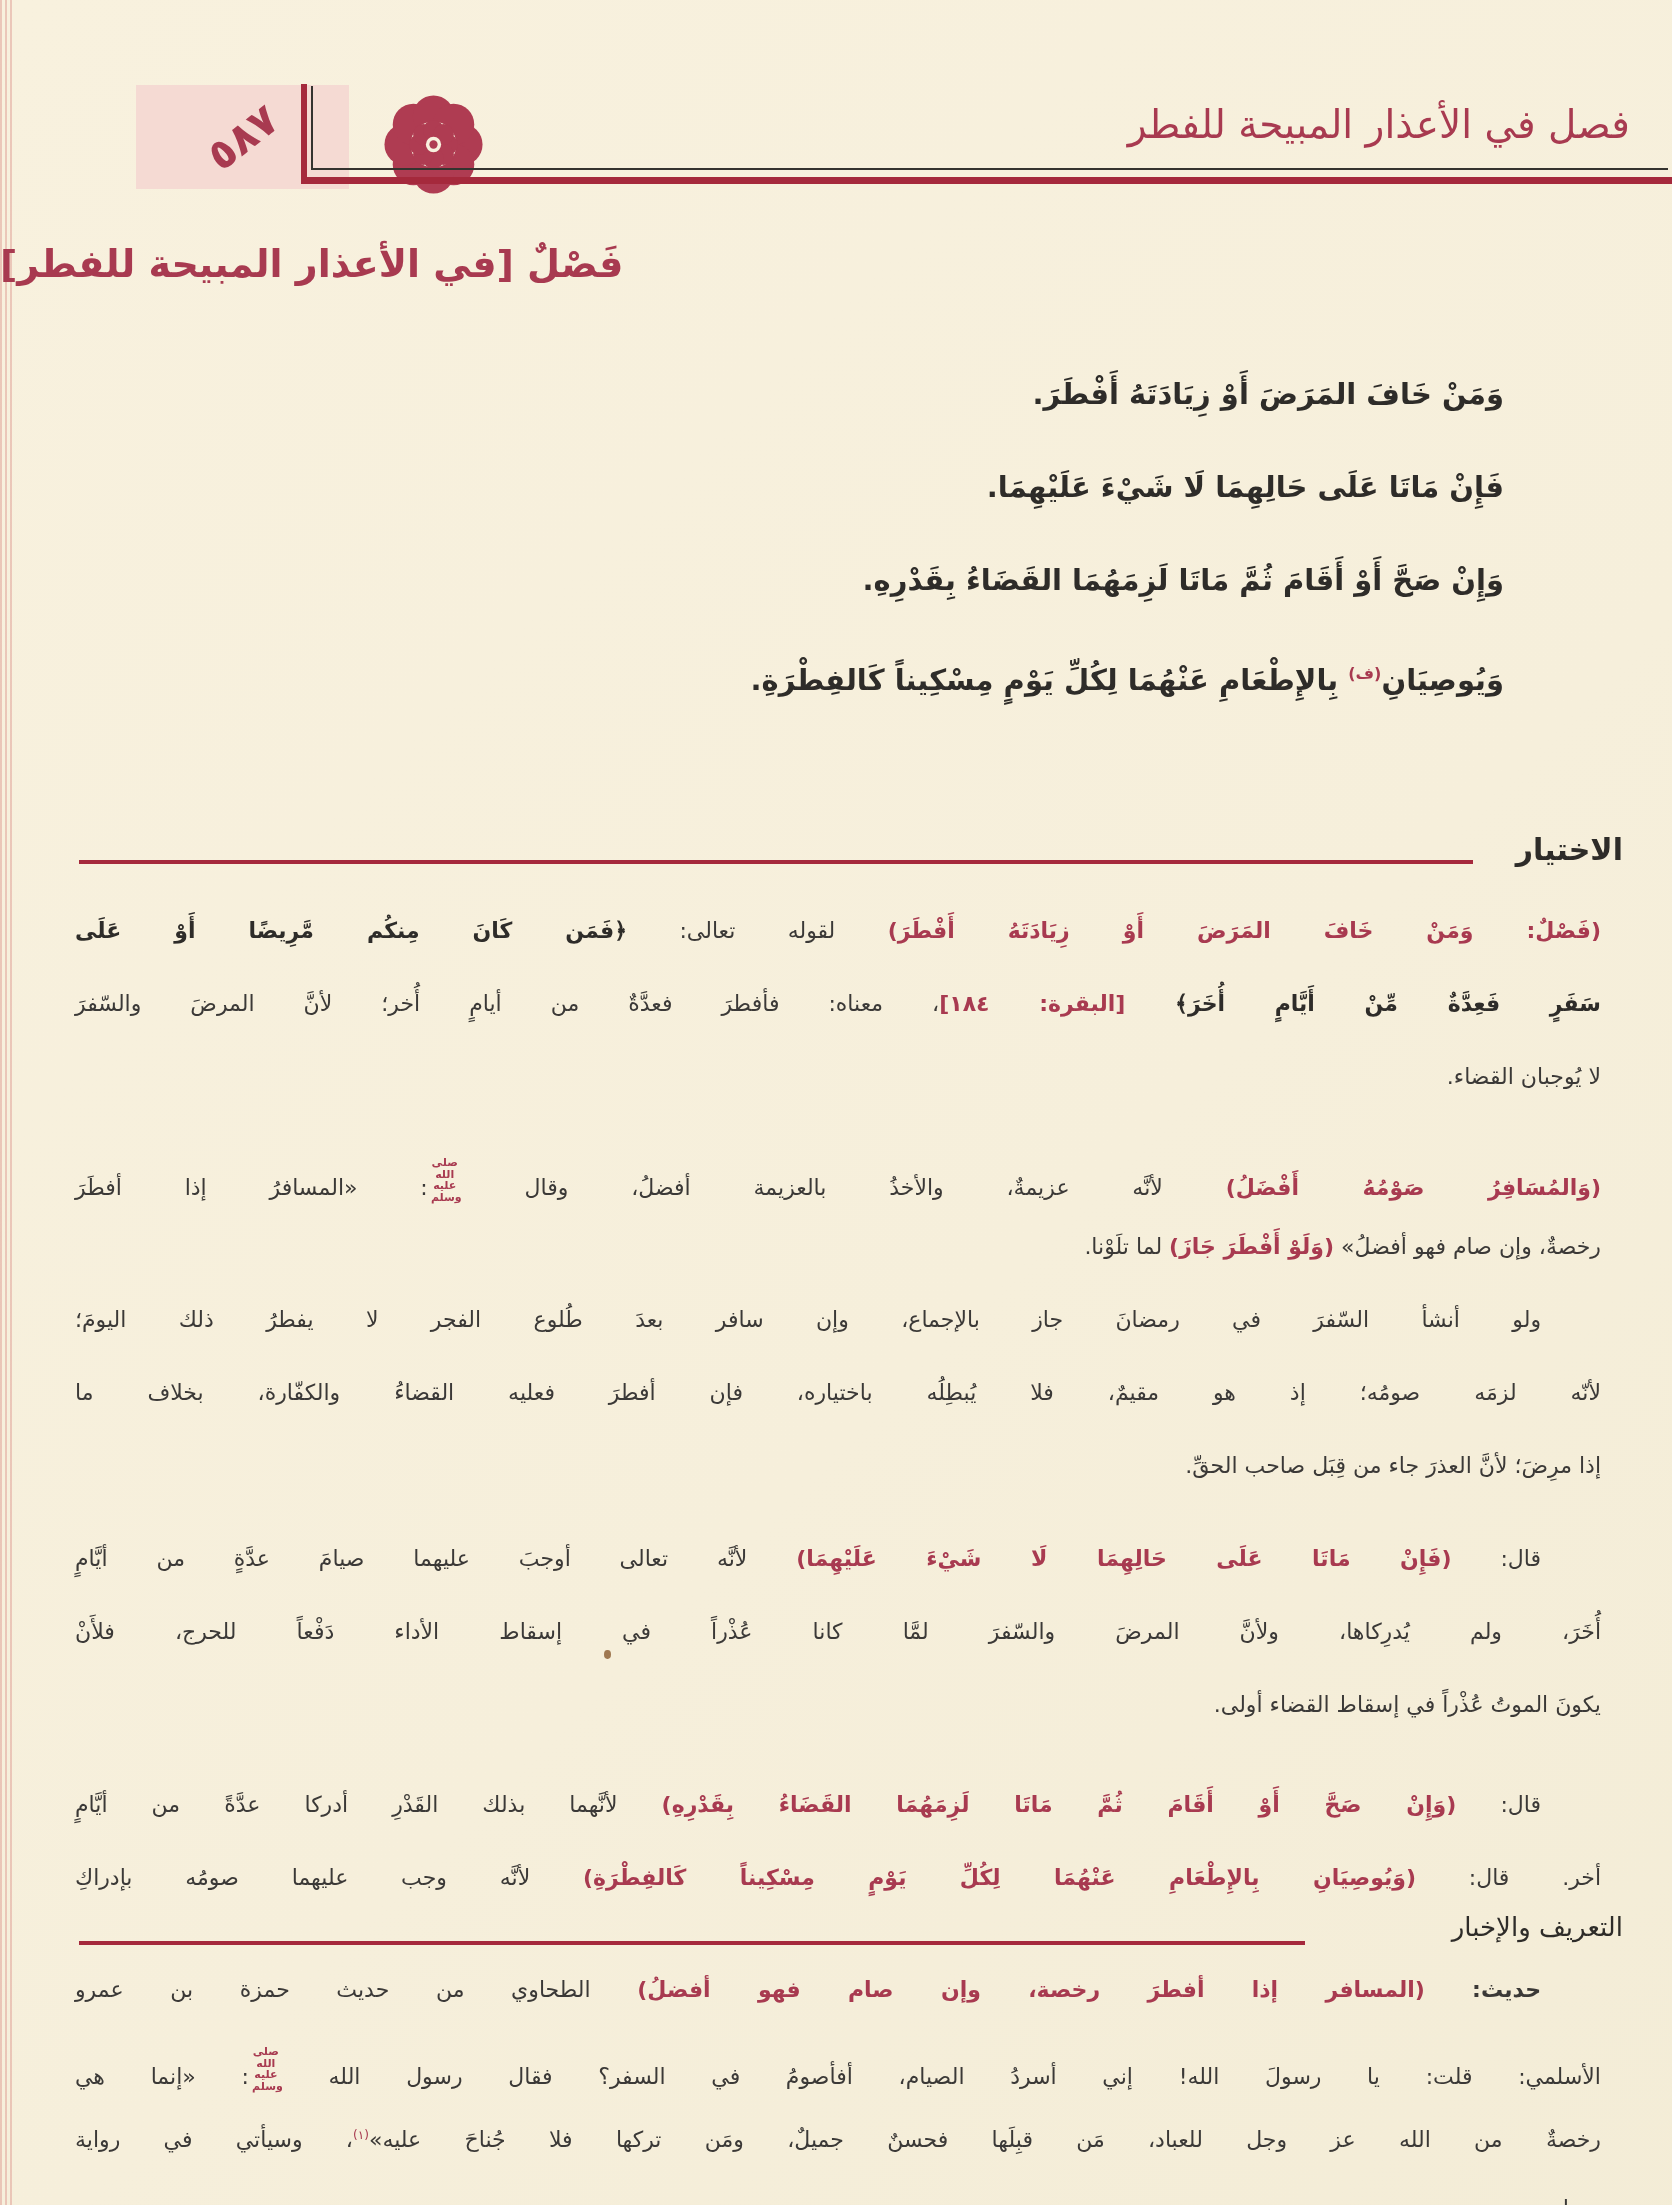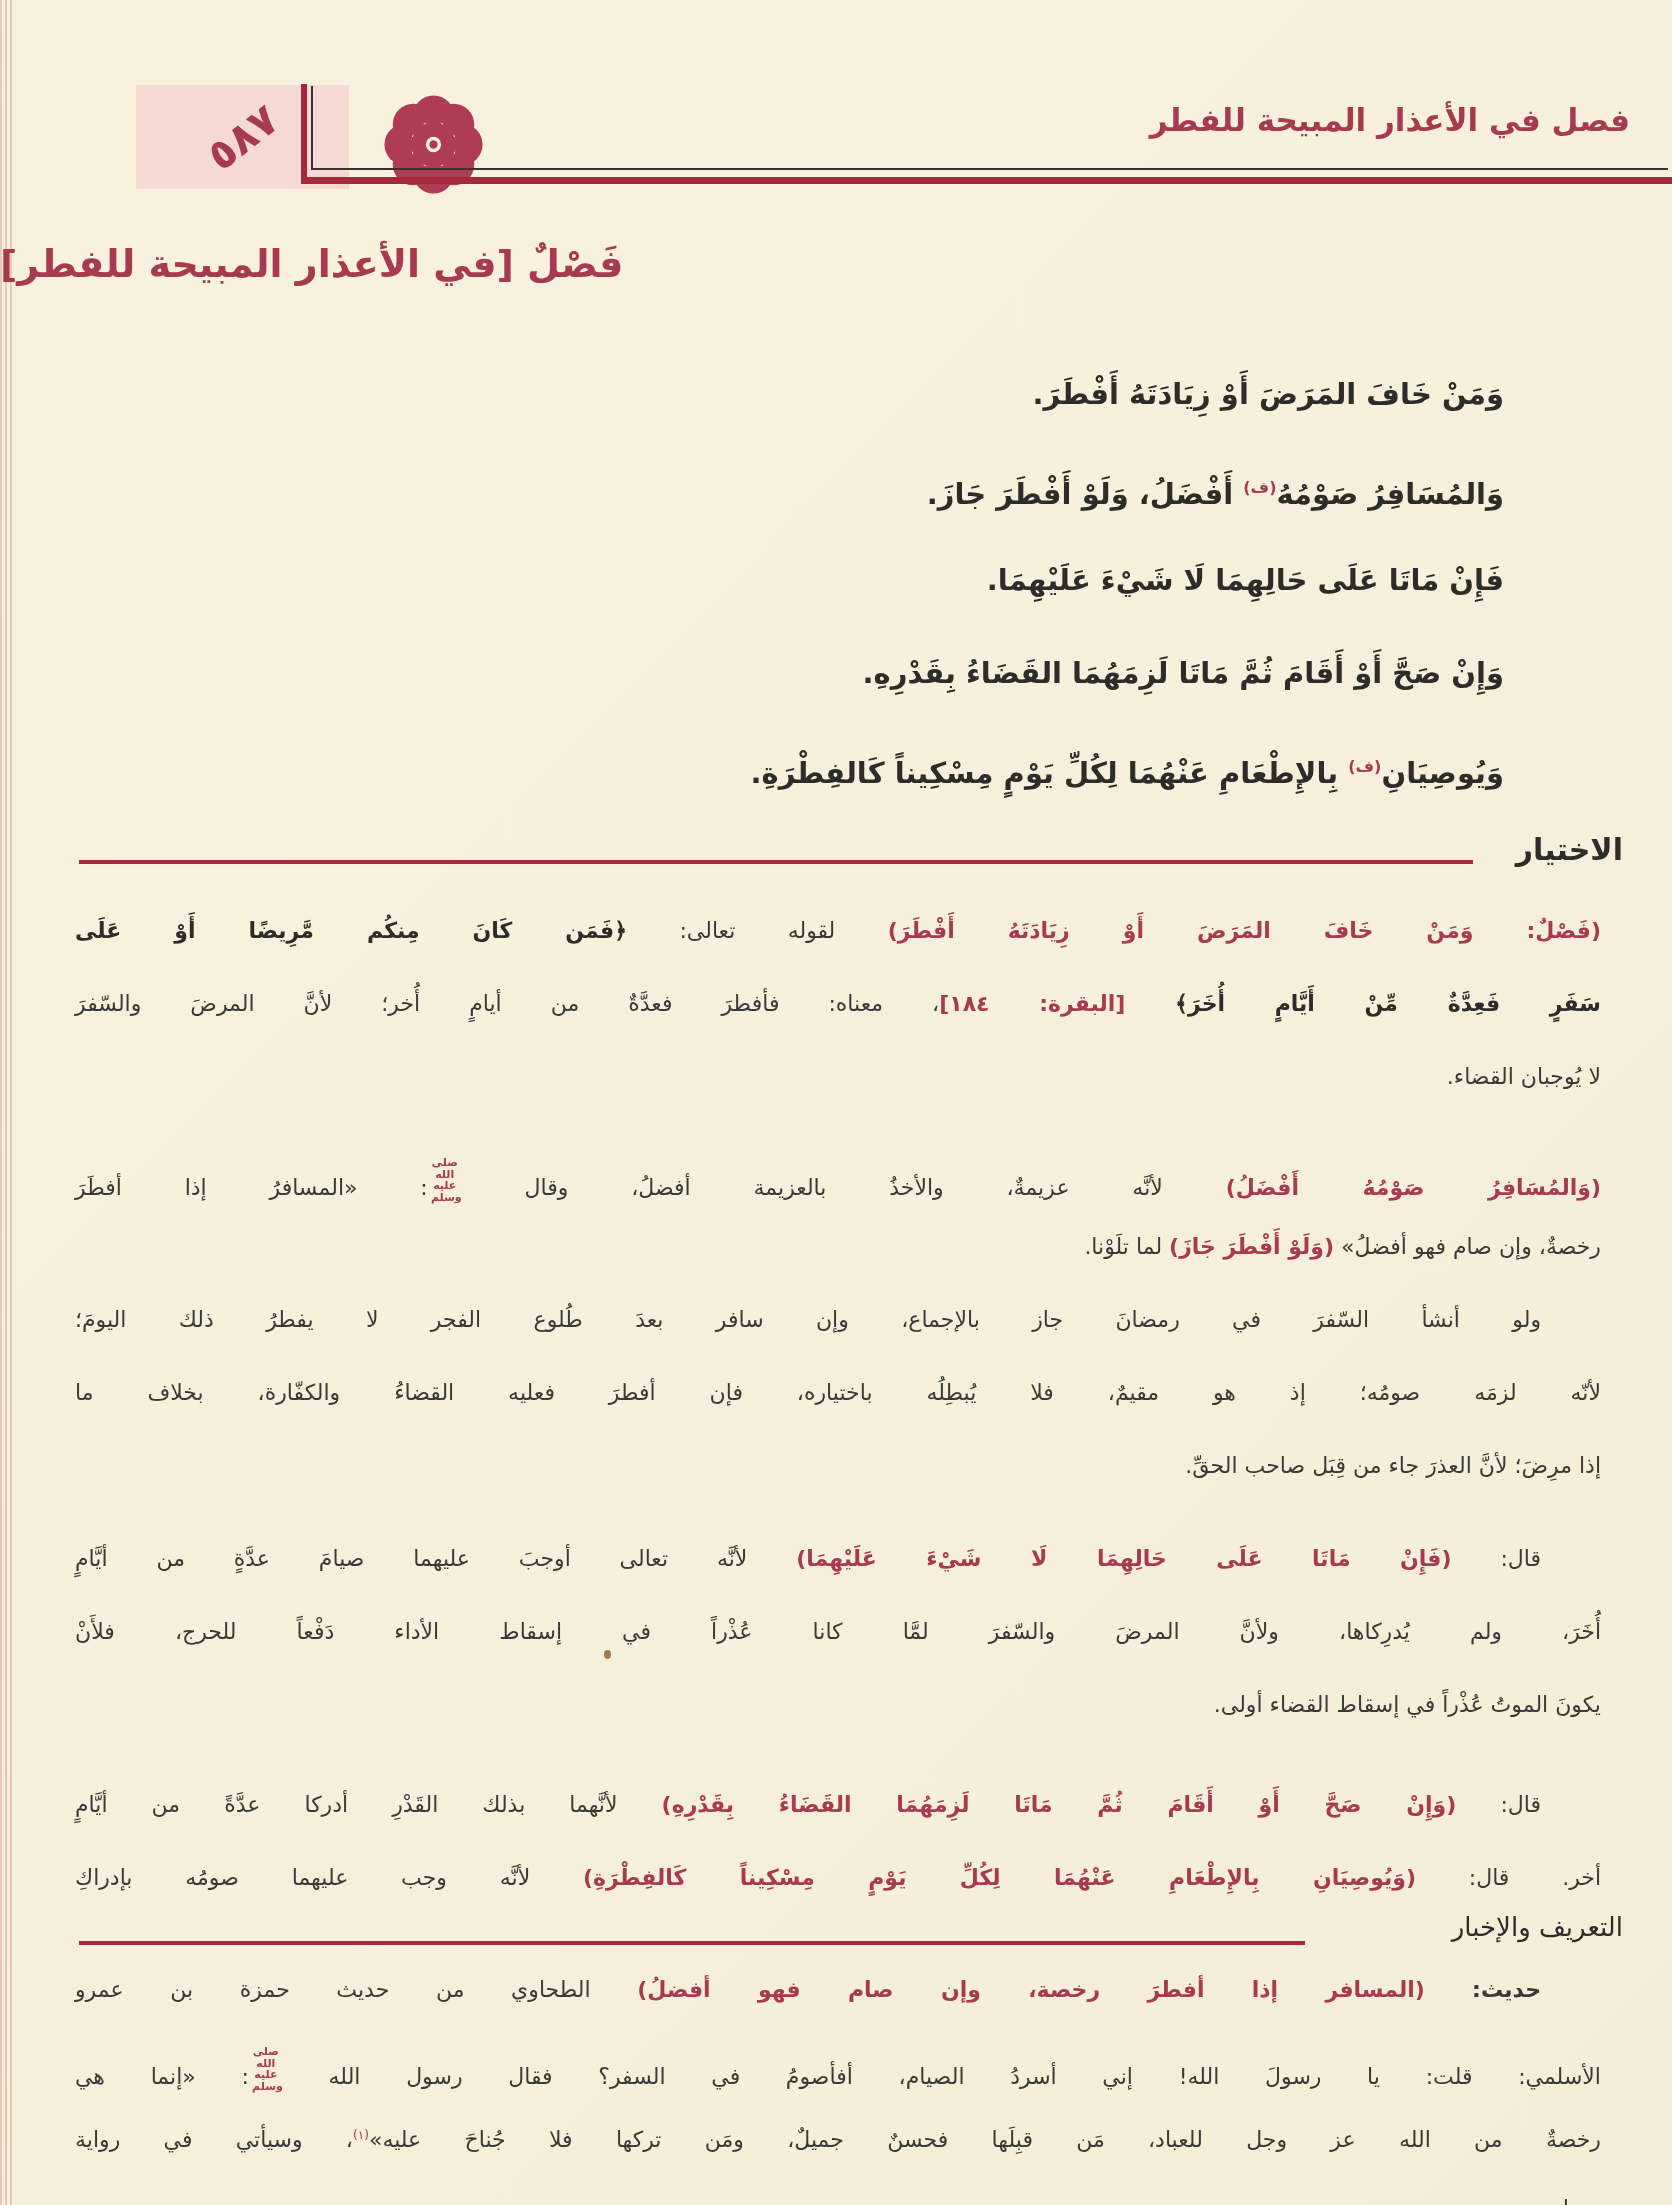--- a/index.html
+++ b/index.html
@@ -14,21 +14,21 @@
     background:repeating-linear-gradient(90deg,rgba(214,130,125,.38) 0 2.2px,rgba(0,0,0,0) 2.2px 4.9px);}
   
   .pagenum-box{position:absolute;left:136px;top:85px;width:213px;height:104px;
     background:#f5dad3;display:flex;align-items:center;justify-content:center;}
   .pagenum{transform:rotate(-38deg);color:#a83a50;font-size:42px;font-weight:bold;letter-spacing:2.6px;}
   .rosette{position:absolute;left:379px;top:90px;width:109px;height:109px;}
   .hdr-red-h{position:absolute;left:301px;right:0;top:177px;height:7px;background:#a5293c;}
   .hdr-blk-h{position:absolute;left:311px;right:4.4px;top:168px;height:2.2px;background:#35332f;}
   .hdr-red-v{position:absolute;left:301px;top:84px;width:6.2px;height:100px;background:#a5293c;}
   .hdr-blk-v{position:absolute;left:311px;top:86px;width:2.2px;height:82px;background:#35332f;}
-  .hdr-title{position:absolute;right:42px;top:102px;color:#a83a50;font-size:31px;font-weight:bold;margin-left:44px;}
+  .hdr-title{position:absolute;right:42px;top:102px;color:#a83a50;font-size:39px;font-weight:normal;margin-left:44px;}
   
   .chapter-title{position:absolute;left:0;width:100%;top:242px;text-align:left;
     color:#a83a50;font-size:38px;font-weight:bold;}
   
   .matn{position:absolute;right:168px;left:379px;top:348px;text-align:right;
     color:#2e2c29;font-size:29px;font-weight:bold;}
   .matn .line{height:93px;line-height:93px;white-space:nowrap;text-align:right;text-align-last:right;}
   
   .sec1-label{position:absolute;right:49px;top:832px;font-size:30px;font-weight:bold;color:#2e2c29;}
   .rule1{position:absolute;left:79px;top:860px;width:1394px;height:4px;background:#a5293c;}
@@ -96,21 +96,20 @@
   <div class="hdr-red-v"></div>
   <div class="hdr-blk-v"></div>
   <div class="hdr-blk-h"></div>
   <div class="hdr-red-h"></div>
   <div class="hdr-title">فصل في الأعذار المبيحة للفطر</div>
 
   <div class="chapter-title">فَصْلٌ [في الأعذار المبيحة للفطر]</div>
 
   <div class="matn">
       <div class="line"><span class="s-k">وَمَنْ خَافَ المَرَضَ أَوْ زِيَادَتَهُ أَفْطَرَ.</span></div>
-      <div class="line"><span class="s-k">وَالمُسَافِرُ صَوْمُهُ</span><span class="s-sup">(ف)</span><span class="s-k"> أَفْضَلُ، وَلَوْ أَفْطَرَ جَازَ.</span></div>
       <div class="line"><span class="s-k">فَإِنْ مَاتَا عَلَى حَالِهِمَا لَا شَيْءَ عَلَيْهِمَا.</span></div>
       <div class="line"><span class="s-k">وَإِنْ صَحَّ أَوْ أَقَامَ ثُمَّ مَاتَا لَزِمَهُمَا القَضَاءُ بِقَدْرِهِ.</span></div>
       <div class="line"><span class="s-k">وَيُوصِيَانِ</span><span class="s-sup">(ف)</span><span class="s-k"> بِالإِطْعَامِ عَنْهُمَا لِكُلِّ يَوْمٍ مِسْكِيناً كَالفِطْرَةِ.</span></div>
     </div>
 
   <div class="sec1-label">الاختيار</div>
   <div class="rule1"></div>
 
   <div class="commentary">
       <div class="para p1">

